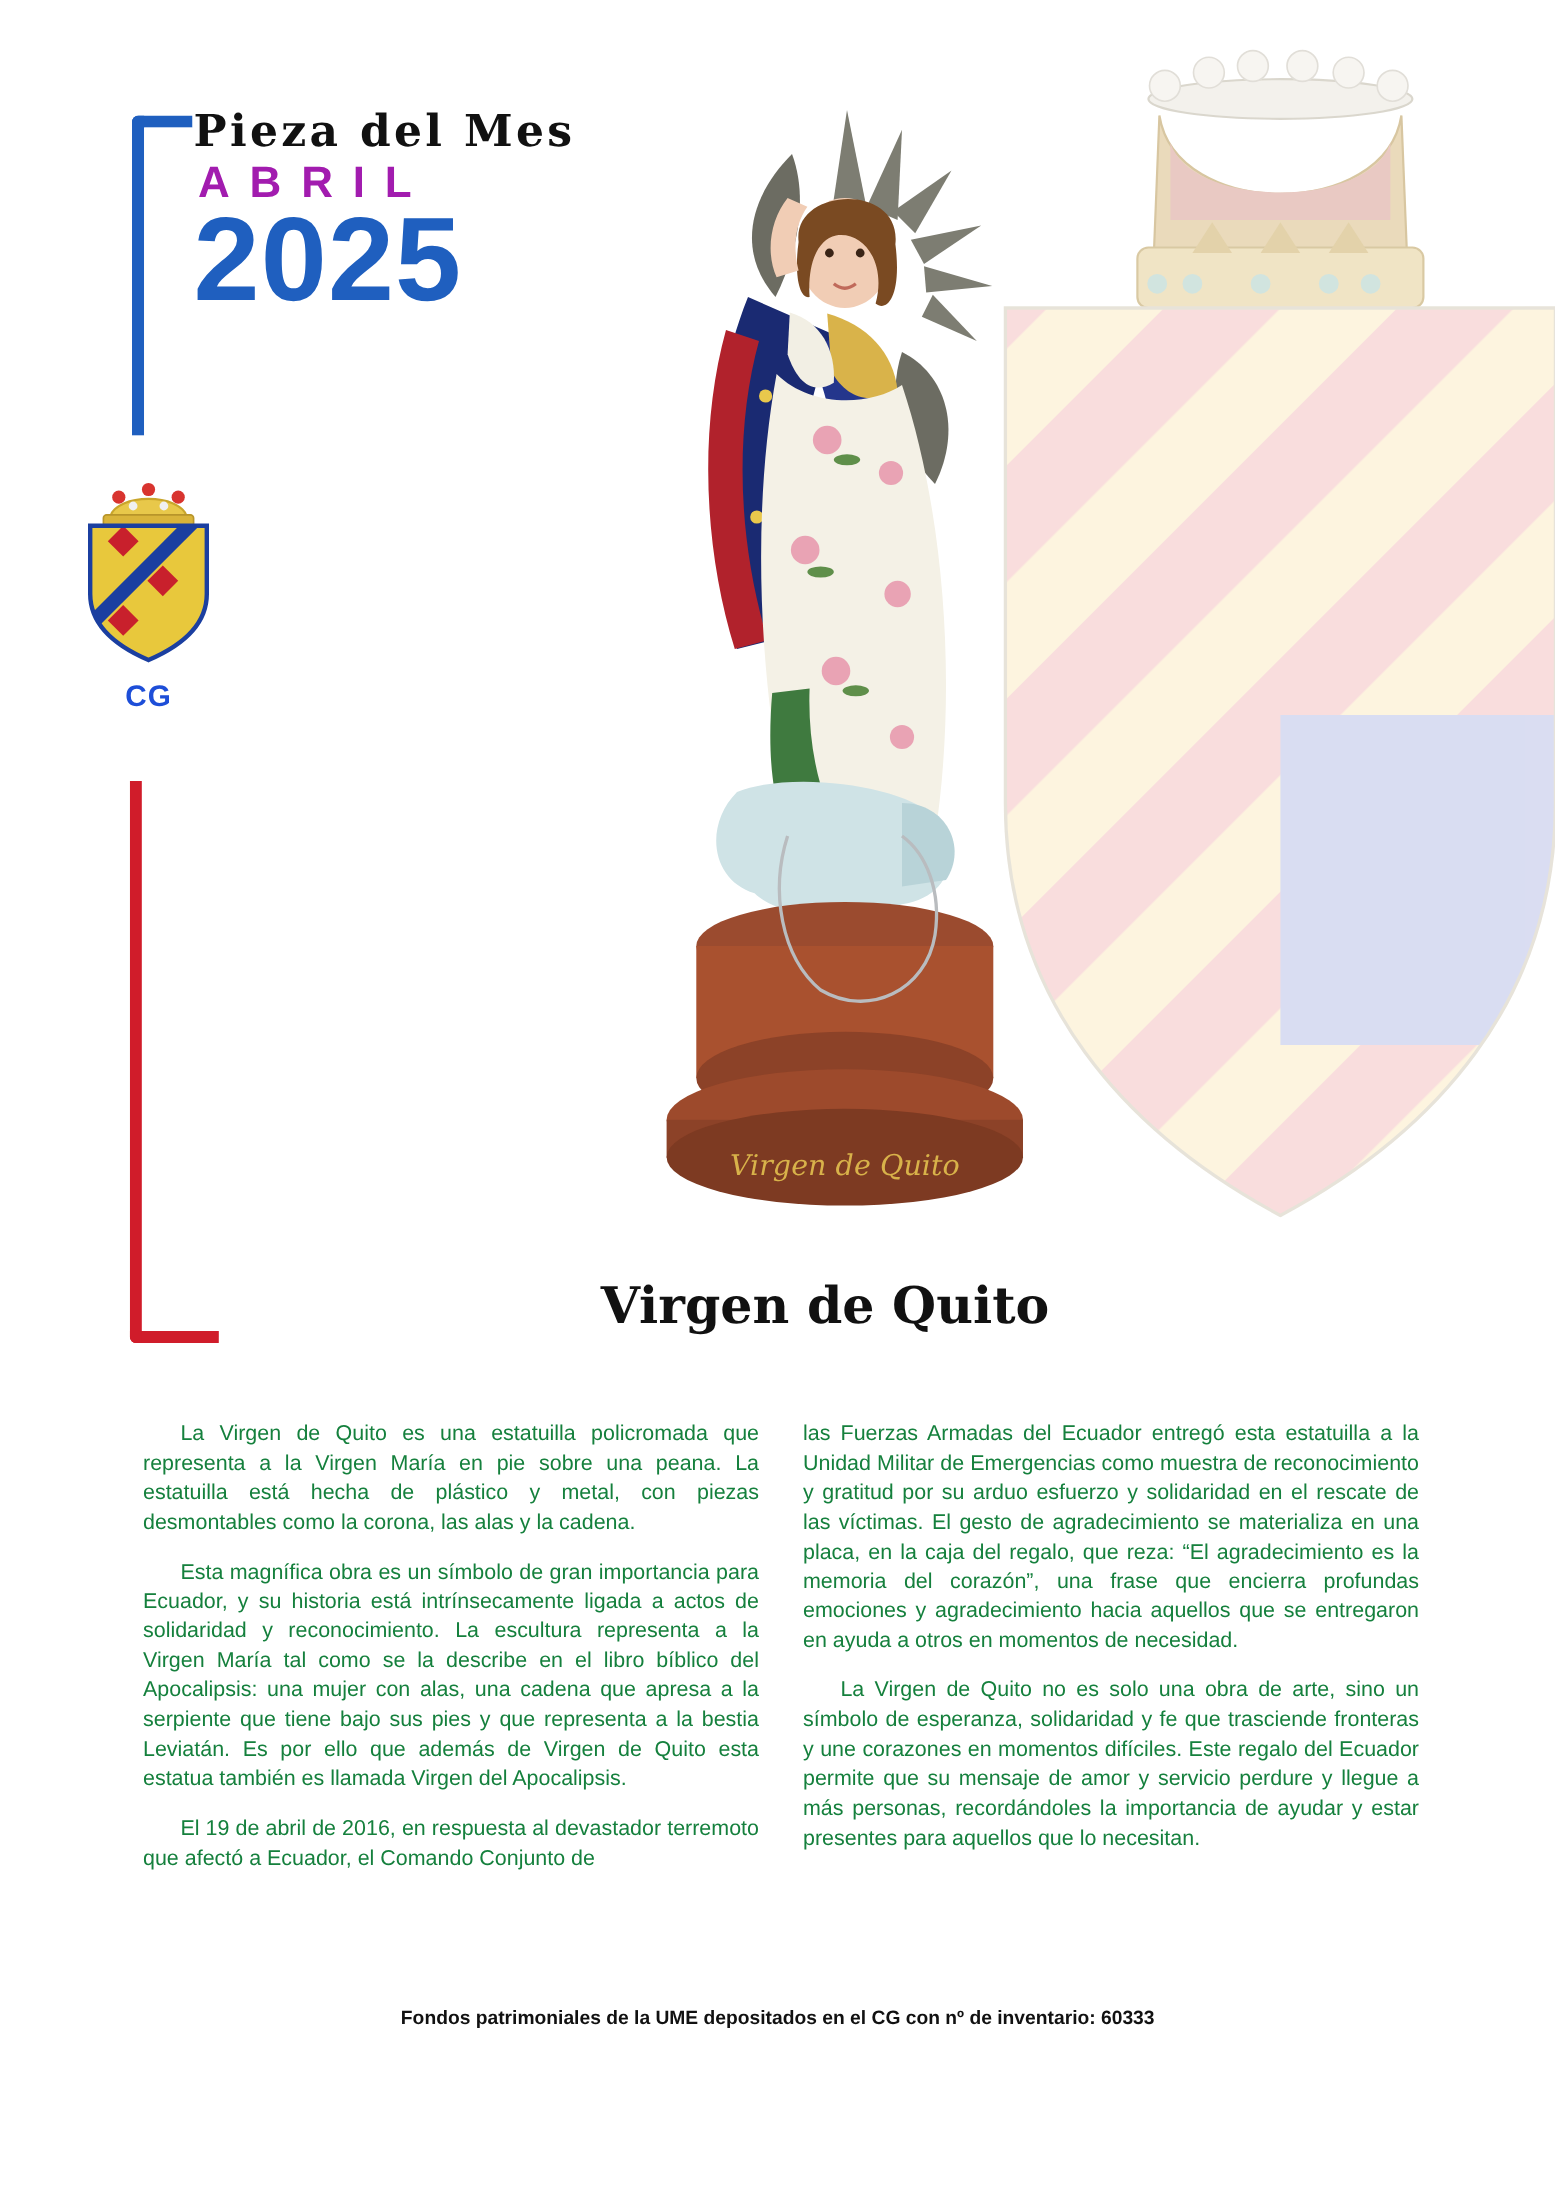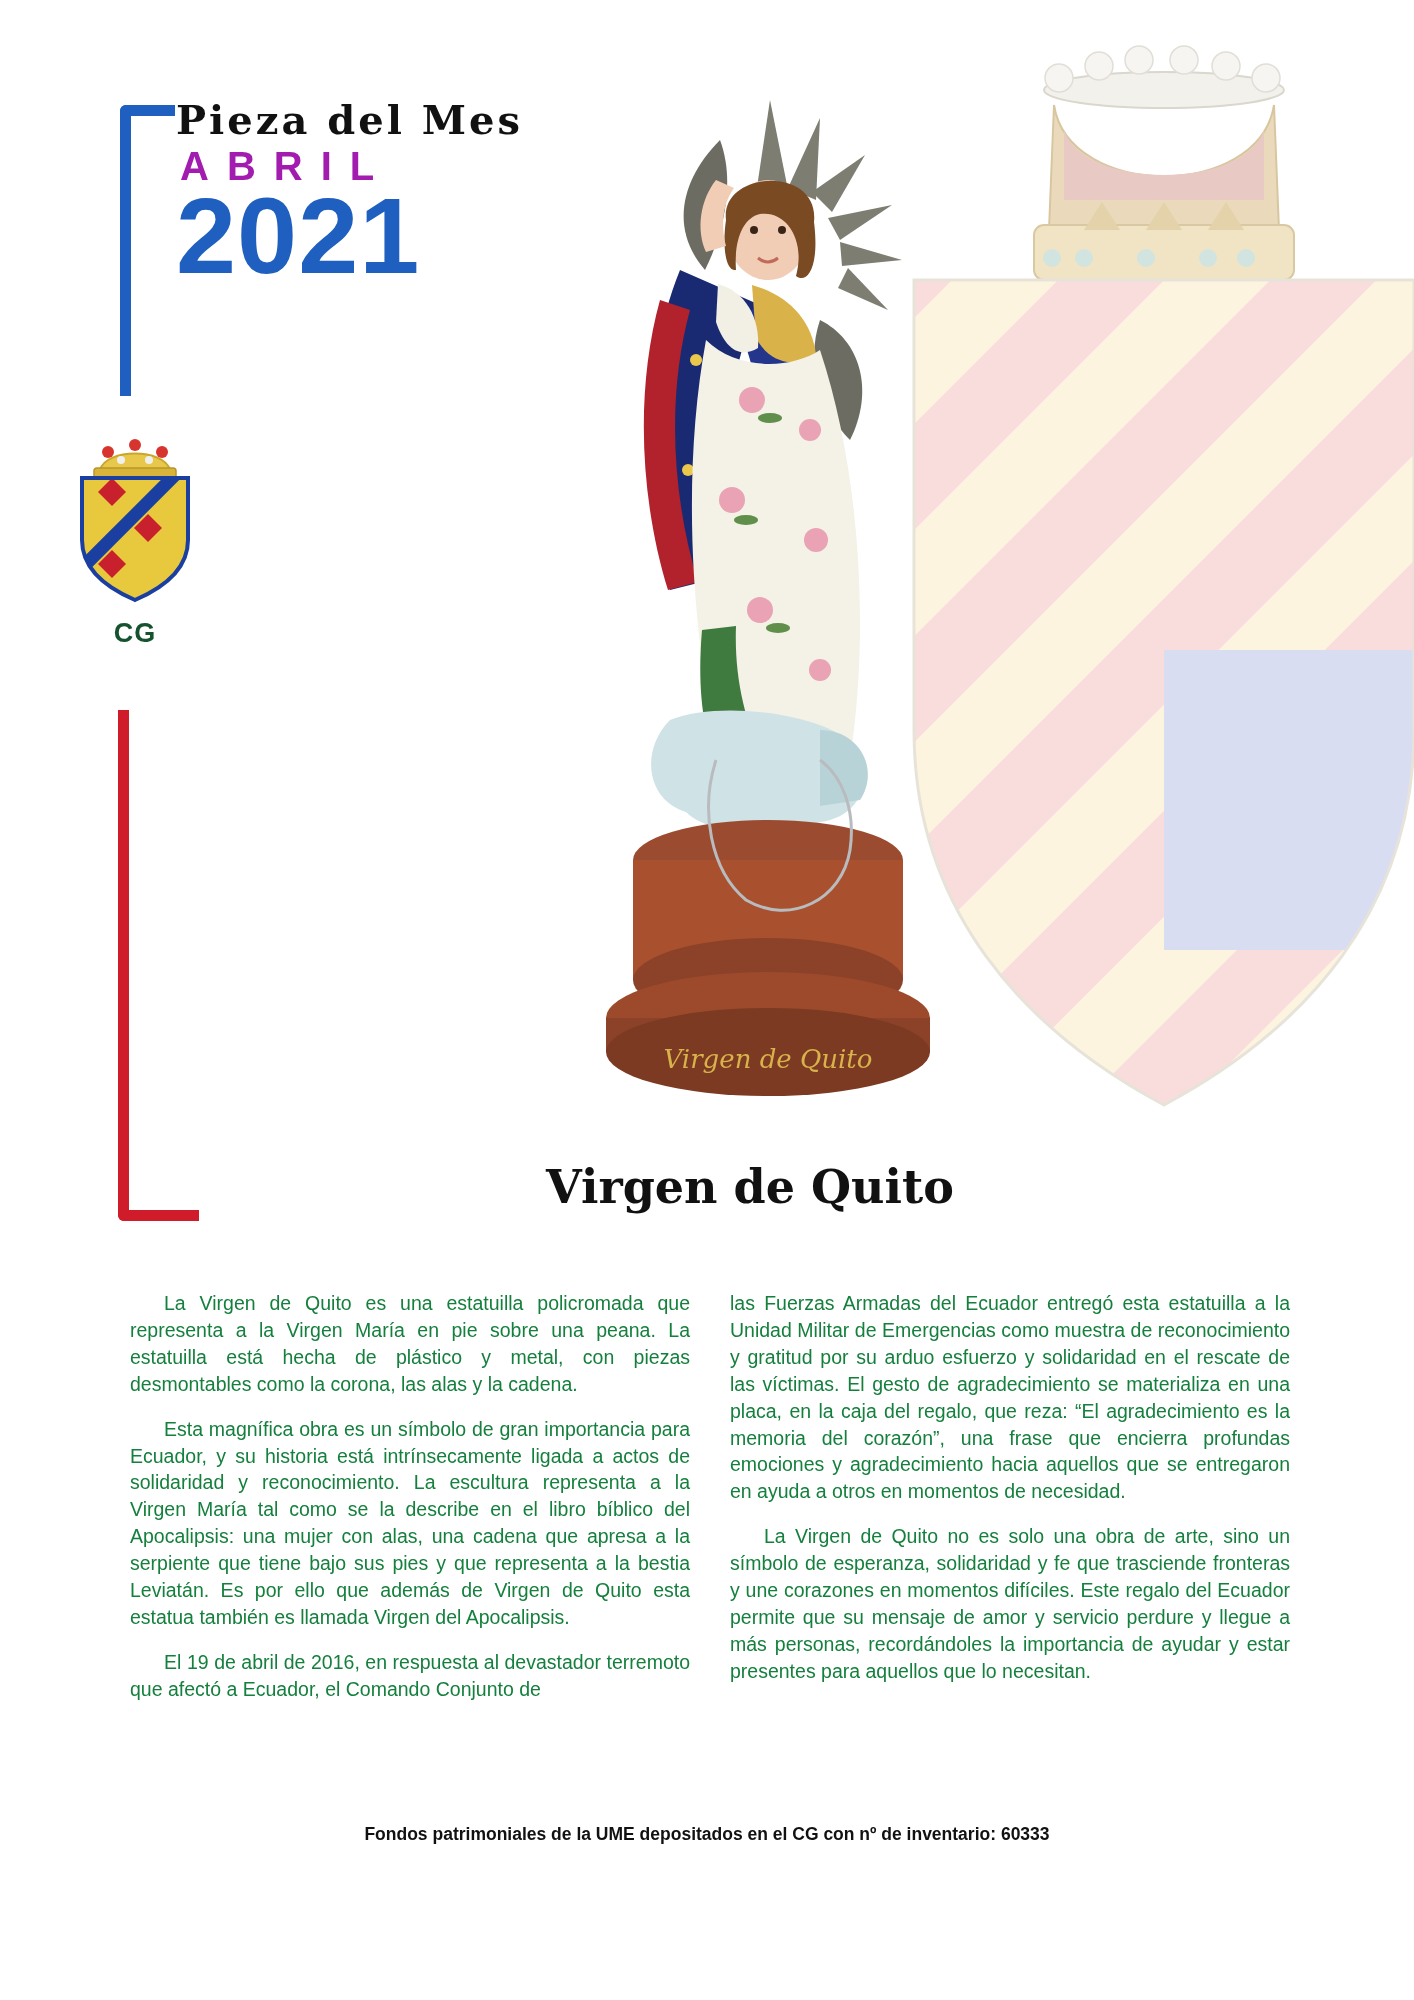--- a/index.html
+++ b/index.html
@@ -81,21 +81,21 @@
   .emblem svg { display:block; }
   .emblem-label {
     position: absolute;
     left: 0;
     top: 188px;
     width: 150px;
     text-align: center;
     font-weight: bold;
     font-size: 27px;
     letter-spacing: 1px;
-    color: #14532d;
+    color: #1d4ed8;
   }
 
   
   .red-bracket {
     position: absolute;
     left: 118px;
     top: 710px;
     width: 70px;
     height: 500px;
     border-left: 11px solid #d01c2a;
@@ -217,21 +217,21 @@
       <rect x="30" y="620" width="250" height="300" fill="#fdf4de" opacity="0.0"></rect>
     </g>
     <path d="M30 250 L530 250 L530 700 C530 880 420 1000 280 1075 C140 1000 30 880 30 700 Z" fill="none" stroke="#e6e2d8" stroke-width="3"></path>
   </svg>
 </div>
 
 <div class="header">
   <div class="blue-bracket"></div>
   <div class="title-pieza">Pieza del Mes</div>
   <div class="title-month">ABRIL</div>
-  <div class="title-year">2021</div>
+  <div class="title-year">2025</div>
 </div>
 
 <div class="emblem">
   <svg width="150" height="185" viewBox="0 0 150 185" xmlns="http://www.w3.org/2000/svg">
     <defs>
       <clipPath id="smallShieldClip">
         <path d="M22 48 L128 48 L128 110 C128 140 103 158 75 170 C47 158 22 140 22 110 Z"></path>
       </clipPath>
     </defs>
 

